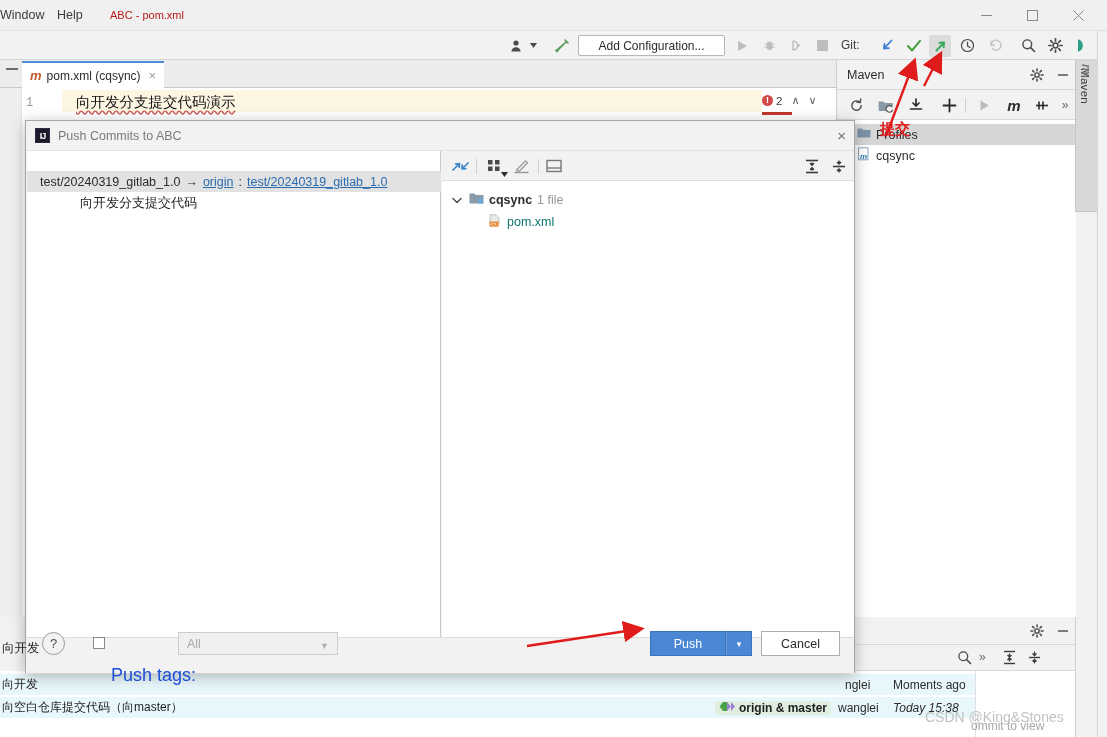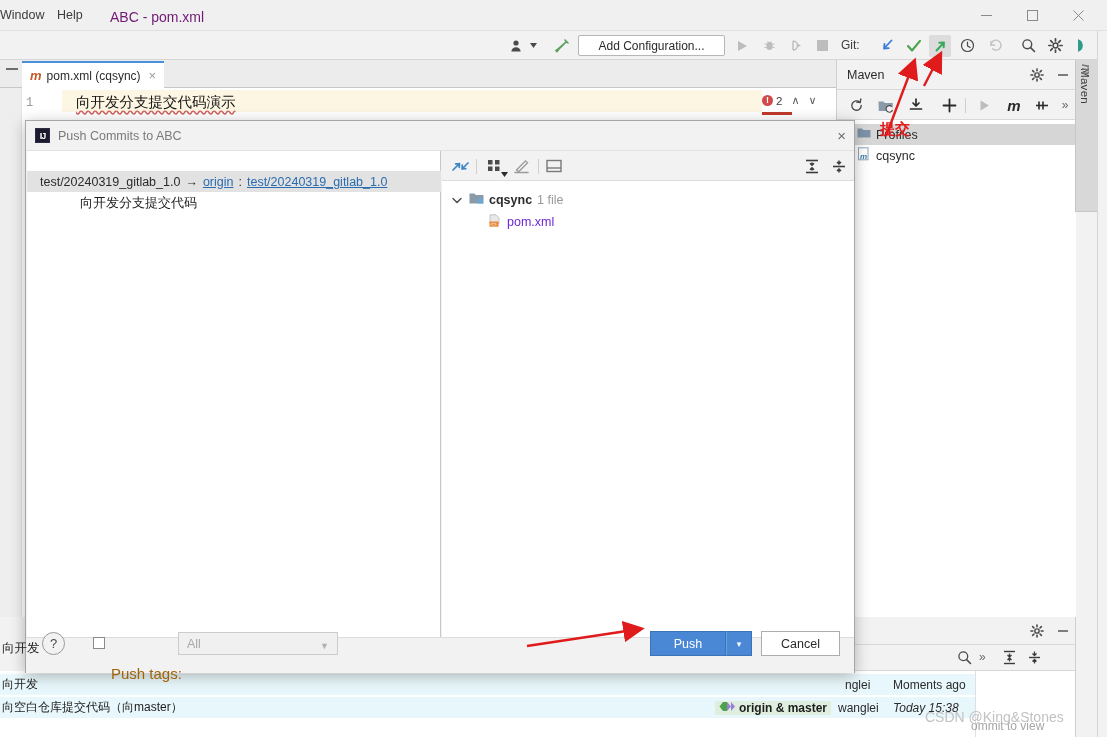--- a/index.html
+++ b/index.html
@@ -16,21 +16,21 @@
 
   
   .titlebar {
     position: absolute; left:0; top:0; width:1107px; height:31px;
     background: #f0f0f0; border-bottom: 1px solid #e0e0e0;
   }
   .menu-item {
     position: absolute; top: 8px; color: #3c3c3c; font-size: 12.5px;
   }
   .win-title {
-    position:absolute; top:9px; left:110px; color:#701a75; font-size:14px;
+    position:absolute; top:9px; left:110px; color:#b91c1c; font-size:11px;
   }
   .win-btn {
     position:absolute; top:0; height:31px; width:46px;
     display:flex; align-items:center; justify-content:center;
     color:#8a8a8a; font-size: 13px;
   }
   .win-btn svg { display:block; }
 
   
   .toolbar {
@@ -177,21 +177,21 @@
   .tree-row { position:absolute; left:0; height:22px; display:flex; align-items:center; gap:5px; font-size:12.5px;}
   .tree-dim { color:#999999; }
 
   .dlg-foot { position:absolute; left:0; top:516px; width:828px; height:36px; background:#f2f2f2; border-top:1px solid #dcdcdc;}
   .help-btn {
     position:absolute; left:42px; top:632px; width:23px; height:23px; border-radius:50%;
     border:1px solid #9a9a9a; color:#4a4a4a; display:flex; align-items:center; justify-content:center;
     font-size:13px; background:#f2f2f2;
   }
   .pushtags-cb { position:absolute; left:93px; top:637px; width:12px; height:12px; border:1px solid #8a8a8a; background:#ffffff;}
-  .pushtags-lb { position:absolute; left:111px; top:665px; font-size:15px; color:#a16207;}
+  .pushtags-lb { position:absolute; left:111px; top:665px; font-size:18px; color:#1d4ed8;}
   .pushtags-sel {
     position:absolute; left:178px; top:632px; width:160px; height:23px;
     background:#f0f0f0; border:1px solid #cccccc; display:flex; align-items:center; padding-left:8px;
     font-size:12.5px; color:#a9a9a9;
   }
   .pushtags-arrow { position:absolute; right:8px; top:8px; color:#b0b0b0; font-size:9px;}
   .push-btn {
     position:absolute; left:650px; top:631px; width:76px; height:25px;
     background:#4a87d4; border:1px solid #3b72b8; color:#ffffff;
     display:flex; align-items:center; justify-content:center; font-size:12.5px;
@@ -639,21 +639,21 @@
         </div>
 
         <div class="tree-row" style="left:46px;top:60px;">
           <span>
             <svg width="14" height="14" viewBox="0 0 14 14">
                 <path d="M2 0.8 h6 l3 3 v6 h-9 Z" fill="#e8e8e8" stroke="#b8b8b8" stroke-width="0.8"></path>
                 <rect x="1.5" y="7.5" width="9" height="5.2" fill="#e88a3c"></rect>
                 <text x="2.4" y="11.8" font-size="5.2" fill="#ffffff" font-family="Liberation Sans, sans-serif">&lt;&gt;</text>
               </svg>
           </span>
-          <span style="color:#6d28d9;">pom.xml</span>
+          <span style="color:#0f766e;">pom.xml</span>
         </div>
       </div>
     </div>
 
     <div class="dlg-foot"></div>
   </div>
 
   <div class="help-btn">?</div>
   <div class="pushtags-cb"></div>
   <div class="pushtags-lb">Push tags:</div>

